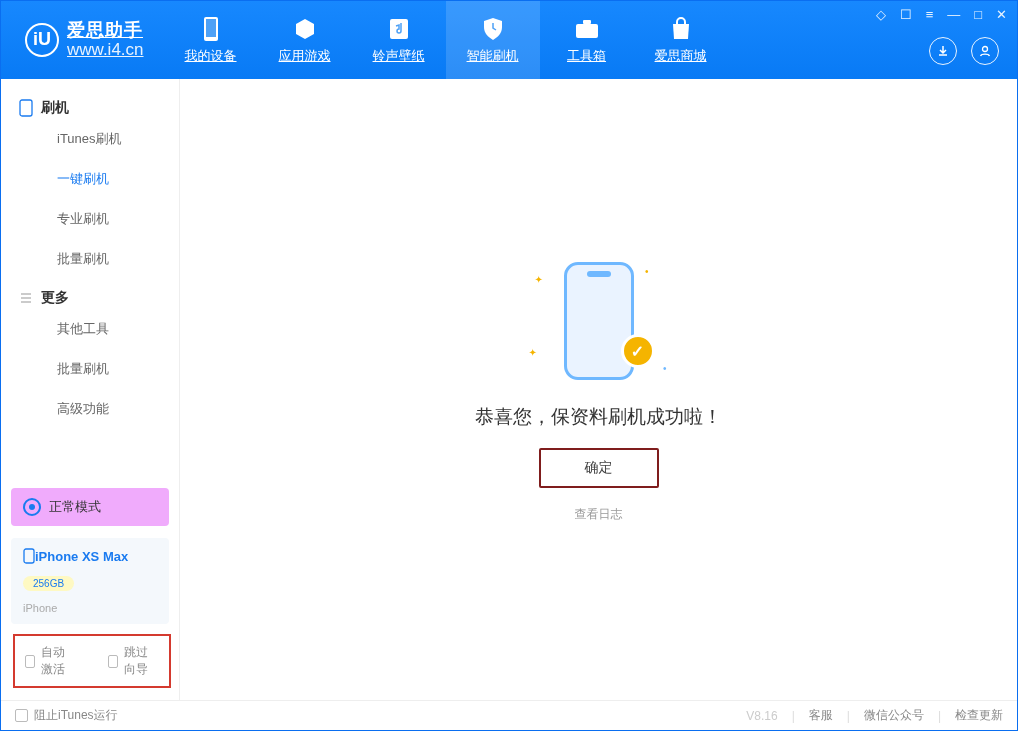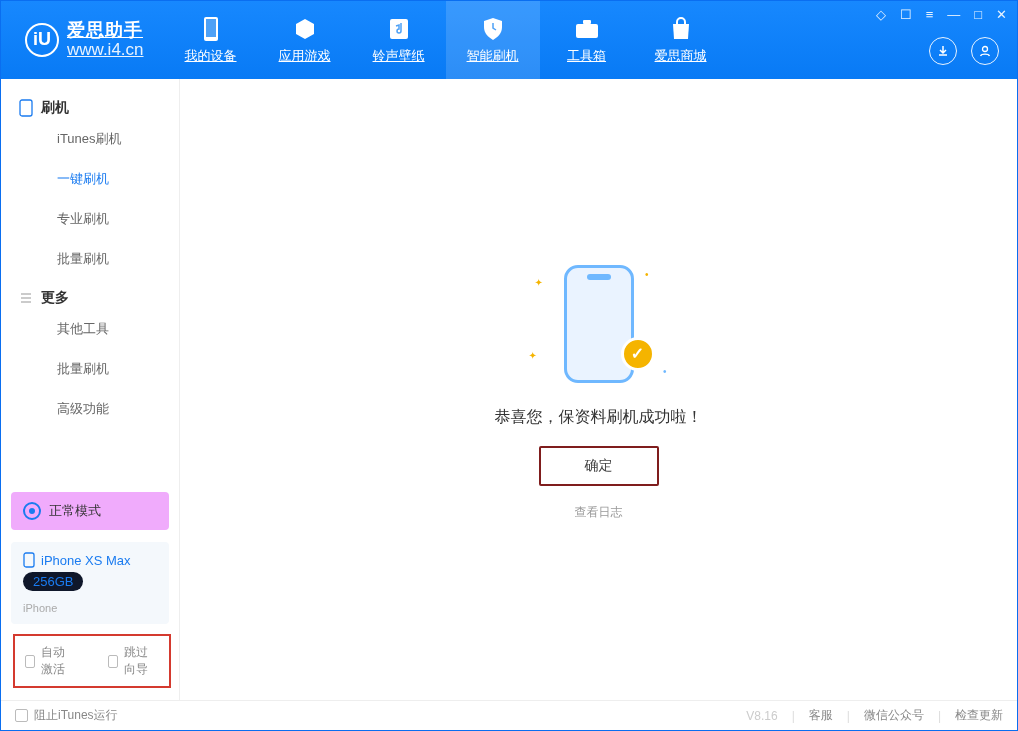--- a/index.html
+++ b/index.html
@@ -19,37 +19,37 @@
 .header-right { position: absolute; right: 18px; bottom: 14px; display: flex; gap: 14px; }
 .circle-btn { width: 28px; height: 28px; border: 1.5px solid rgba(255,255,255,.9); border-radius: 50%; display: flex; align-items: center; justify-content: center; cursor: pointer; }
 .body { flex: 1; display: flex; min-height: 0; }
 .sidebar { width: 179px; border-right: 1px solid #eee; display: flex; flex-direction: column; background: #fff; justify-content: center; }
 .side-scroll { flex: 1; overflow: auto; padding-top: 10px; }
 .side-group { padding: 10px 0 2px 18px; font-size: 14px; color: #333; display: flex; align-items: center; gap: 8px; font-weight: 600; }
 .side-item { padding: 11px 0 11px 56px; font-size: 13px; color: #666; cursor: pointer; }
 .side-item.active { color: #1a7bf0; }
 .mode-card { margin: 8px 10px; background: #f0abfc; border-radius: 4px; padding: 10px 12px; display: flex; align-items: center; gap: 8px; font-size: 13px; color: #333; }
 .device-card { margin: 4px 10px 10px; background: #f4f8fc; border-radius: 4px; padding: 10px 12px; font-size: 13px; }
-.device-name { color: #1a7bf0; font-weight: 400; display: flex; align-items: center; gap: 6px; }
-.device-badge { display: inline-block; margin-top: 4px; background: #0f172a; color: #1a7bf0; font-size: 13px; padding: 2px 10px; border-radius: 10px; }
+.device-name { color: #1a7bf0; font-weight: 700; display: flex; align-items: center; }
+.device-badge { display: inline-block; margin-top: 12px; background: #fef9c3; color: #1a7bf0; font-size: 10px; padding: 2px 10px; border-radius: 10px; }
 .device-sub { color: #aaa; font-size: 11px; margin-top: 11px; }
 .mode-dot { width: 18px; height: 18px; border: 2px solid #1a7bf0; border-radius: 50%; display: flex; align-items: center; justify-content: center; }
 .mode-dot::after { content:""; width: 6px; height: 6px; background:#1a7bf0; border-radius:50%; }
 .highlight-box { border: 2px solid #d43a2f; padding: 8px 10px; margin: 0 8px 12px 12px; display: flex; gap: 32px; align-items: center; }
 .chk { display: flex; align-items: center; gap: 6px; font-size: 12px; color: #888; cursor: pointer; }
 .chk .box { width: 13px; height: 13px; border: 1px solid #bbb; border-radius: 2px; }
 .main { flex: 1; display: flex; align-items: center; justify-content: center; position: relative; }
 .success-wrap { display: flex; flex-direction: column; align-items: center; gap: 18px; }
 .success-art { position: relative; width: 160px; height: 130px; display:flex; align-items:center; justify-content:center; }
 .phone { width: 70px; height: 118px; border: 3px solid #6fb8ff; border-radius: 14px; background: #eaf3ff; position: relative; }
 .phone::before { content:""; position:absolute; top:6px; left:50%; transform:translateX(-50%); width:24px; height:6px; background:#6fb8ff; border-radius:3px; }
 .check-badge { position:absolute; right: 24px; bottom: 18px; width:34px; height:34px; background:#f5b400; border-radius:50%; display:flex; align-items:center; justify-content:center; color:#fff; font-weight:bold; border:3px solid #fff; }
 .sparkle { position:absolute; color:#f5b400; font-size: 10px; }
 .sparkle.s1{top:18px; left:16px;} .sparkle.s2{top:10px; right:30px;} .sparkle.s3{bottom:28px; left:10px;} .sparkle.s4{bottom:12px; right:12px; color:#6fb8ff;}
-.success-msg { font-size: 16px; color: #333; }
+.success-msg { font-size: 19px; color: #333; }
 .ok-btn { border:2px solid #7f1d1d; background:#fff; padding: 9px 44px; font-size: 14px; color:#444; cursor:pointer; border-radius:2px; }
 .log-link { color:#999; font-size: 12px; cursor:pointer; }
 .footer { height: 30px; border-top: 1px solid #eee; display:flex; align-items:center; padding: 0 14px; font-size: 12px; color:#888;gap:12px; }
 .footer .chk { color:#888; }
 .footer-right { margin-left:auto; display:flex; align-items:center; gap: 14px; }
 .footer-right .sep { color:#ddd; }
 .footer-link { cursor:pointer; color:#888; }
 .ver { color:#ccc; }
 svg { display:block; }
 </style>

